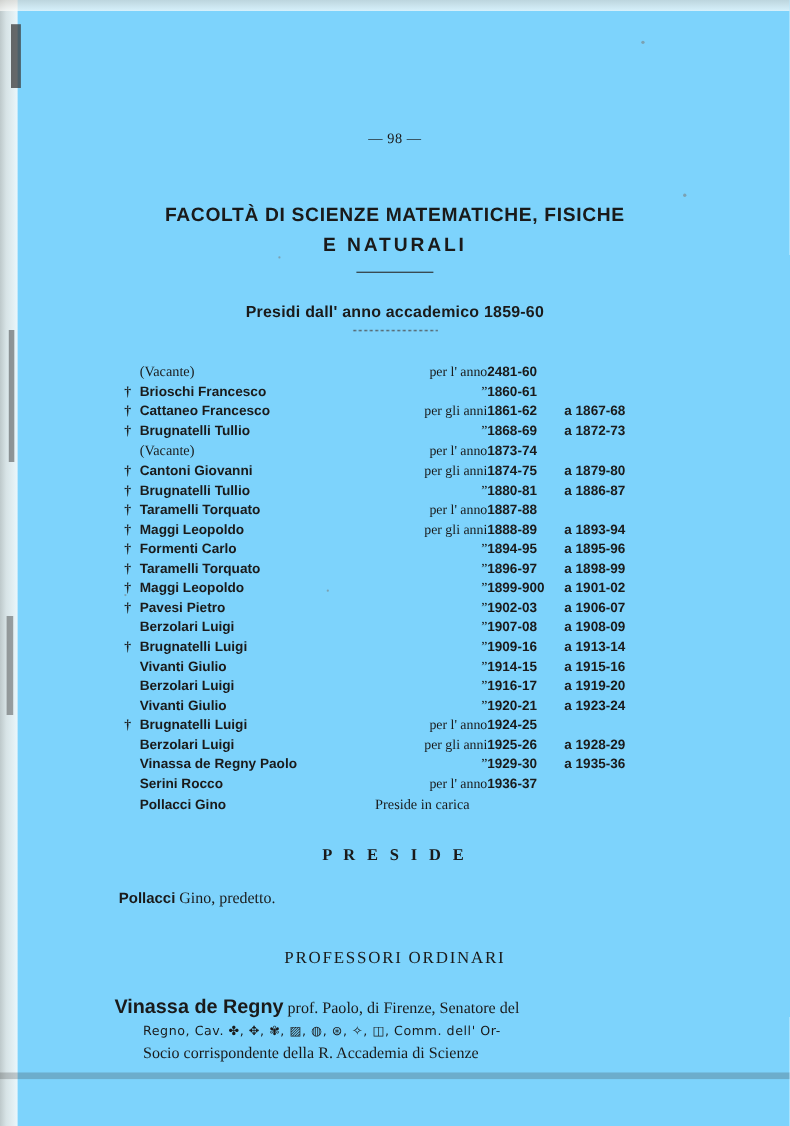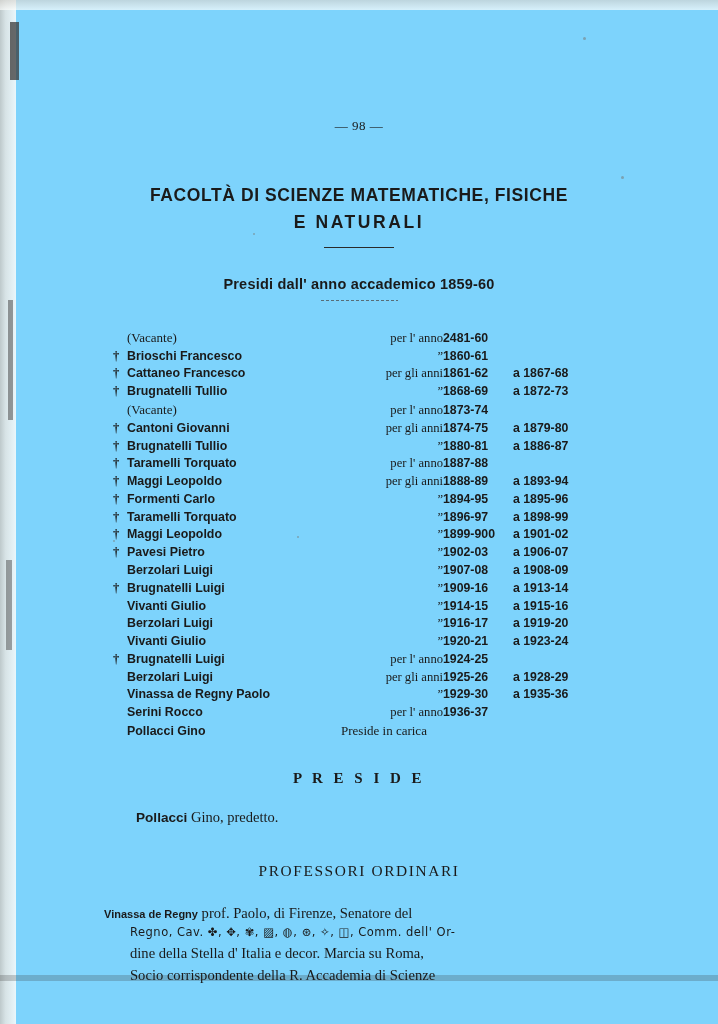--- a/index.html
+++ b/index.html
@@ -149,21 +149,21 @@
   .preside-head {
     text-align: center;
     font-family: "Liberation Serif", serif;
     font-size: 15px;
     letter-spacing: 3.5px;
     margin-top: 30px;
     font-weight: bold;
   }
   .preside-line {
     margin-top: 22px;
-    margin-left: 96px;
+    margin-left: 68px;
     font-size: 14.5px;
     padding-left: 40px;
   }
   .preside-line b {
     font-family: "Liberation Sans", sans-serif;
     font-size: 13.6px;
   }
   .ordinari-head {
     text-align: center;
     font-family: "Liberation Serif", serif;
@@ -175,21 +175,21 @@
     margin-top: 22px;
     margin-left: 104px;
     margin-right: 112px;
     font-size: 14.6px;
     line-height: 1.52;
     text-indent: 0;
   }
   .entry b {
     font-family: "Liberation Sans", sans-serif;
     font-weight: bold;
-    font-size: 11px;
+    font-size: 18px;
   }
   .entry .l2, .entry .l3, .entry .l4 {
     display: block;
     padding-left: 26px;
   }
   .decor {
     font-family: "DejaVu Sans", sans-serif;
     font-size: 11.5px;
     letter-spacing: .5px;
   }
@@ -417,18 +417,17 @@
 
     <div class="preside-line">
       <b>Pollacci</b><span> Gino, predetto.</span>
     </div>
 
     <div class="ordinari-head">PROFESSORI  ORDINARI</div>
 
     <div class="entry">
       <b>Vinassa de Regny</b><span> prof. Paolo, di Firenze, Senatore del</span>
       <span class="l2 decor">Regno, Cav. ✤, ✥, ✾, ▨, ◍, ⊛, ✧, ◫, Comm. dell' Or-</span>
-      <span class="l3">dine della Stella d' Italia e decor. Marcia su Roma,</span>
       <span class="l4">Socio corrispondente della R. Accademia di Scienze</span>
     </div>
 
   </div>
 </div>
 
 </body></html>

